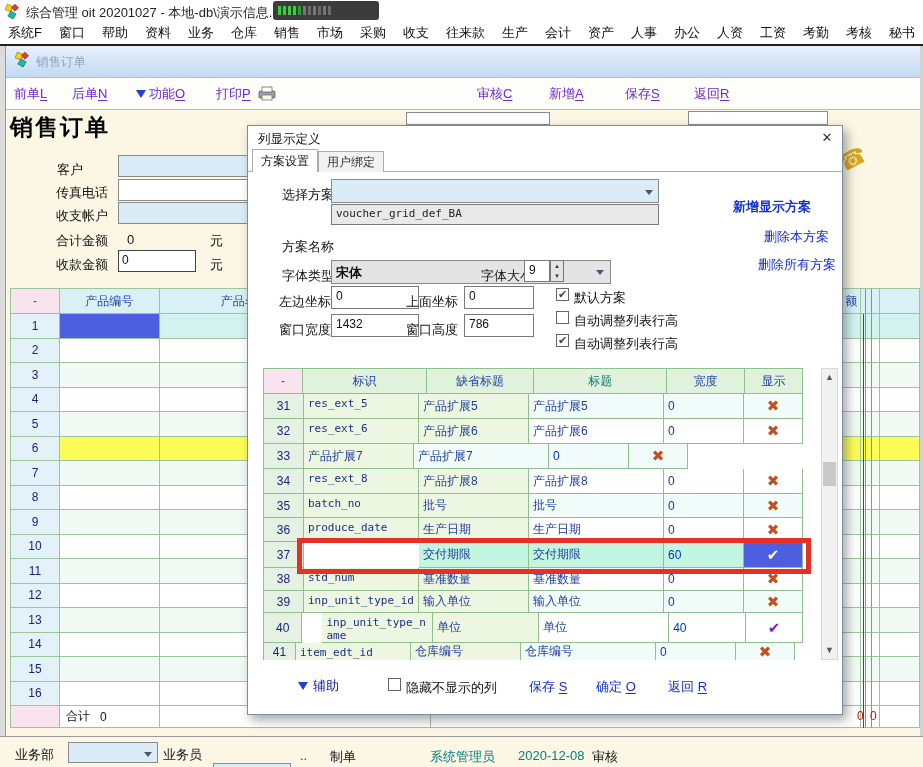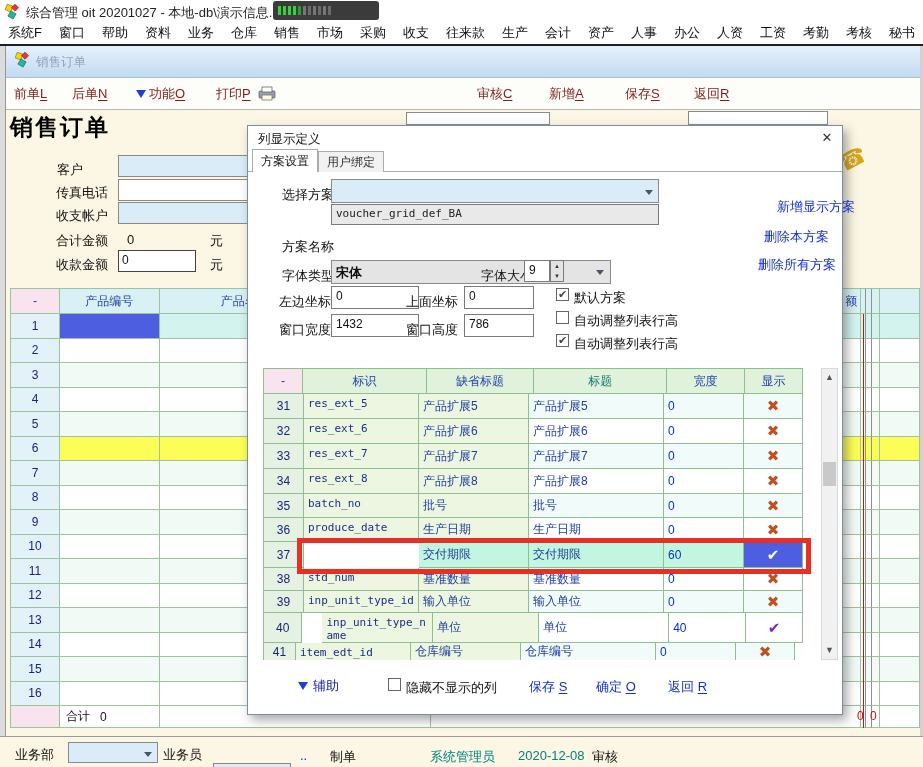--- a/index.html
+++ b/index.html
@@ -14,21 +14,21 @@
   .leftstrip{left:0;top:46px;width:5px;height:721px;background:#dcdcdc;border-right:1px solid #979797;}
   .rightstrip{left:920px;top:46px;width:3px;height:721px;background:#d2d2d2;}
   .botline{left:0;top:736px;width:923px;height:1px;background:#9a9a9a;}
   .botbar{left:0;top:737px;width:923px;height:30px;background:#fbf7e4;}
   .titletext{left:26px;top:4px;font-size:13px;color:#222;white-space:nowrap;}
   .recorder{left:273px;top:1px;width:101px;height:19px;background:#3b3b3b;border-radius:3px;display:flex;align-items:center;padding-left:5px;gap:2px;}
   .recbar{width:3px;height:9px;}
   .menubar{left:0;top:22px;width:923px;height:22px;display:flex;align-items:center;padding-left:8px;gap:17px;font-size:13px;color:#111;}
   .menubar div{cursor:default;white-space:nowrap;}
   .ctitle{left:36px;top:54px;font-size:12.5px;color:#90a2bd;}
-  .tlink{top:85px;font-size:13px;color:#7f1d1d;white-space:nowrap;display:flex;align-items:center;gap:3px;}
+  .tlink{top:85px;font-size:13px;color:#6d28d9;white-space:nowrap;display:flex;align-items:center;gap:3px;}
   .bluelink{color:#1430cc;font-size:13px;white-space:nowrap;}
   .tri-down{width:0;height:0;border-left:5px solid transparent;border-right:5px solid transparent;border-top:8px solid #1e3ed6;display:inline-block;}
   .formlabel{font-size:13px;color:#111;white-space:nowrap;}
   .input{background:#fff;border:1px solid #8a8a8a;font-size:12px;padding:2px 3px;box-sizing:border-box;}
   .input.blue{background:#d9ecf7;}
   .combo{box-sizing:border-box;border:1px solid #8a8a8a;background:#d9ecf7;position:relative;}
   .combo .arr{position:absolute;right:5px;top:45%;width:0;height:0;border-left:4px solid transparent;border-right:4px solid transparent;border-top:5px solid #4a5668;}
   .phone{left:838px;top:146px;font-size:23px;color:#d8a517;transform:rotate(-28deg);}
   
   #main-grid{left:10px;top:288px;width:910px;height:440px;border-left:1px solid #9cc49c;border-top:1px solid #9cc49c;box-sizing:border-box;}
@@ -395,21 +395,21 @@
     <div class="tabline"></div>
     <div class="tab active">方案设置</div>
     <div class="tab inactive">用户绑定</div>
 
     <div class="dlbl" style="left:34px;top:60px;">选择方案</div>
     <div class="combo" style="position:absolute;left:83px;top:53px;width:328px;height:24px;">
         <span class="arr"></span>
       </div>
     <div class="dinput mono" style="left:83px;top:78px;width:328px;height:21px;background:#e9e9e9;color:#222;">voucher_grid_def_BA</div>
 
-    <div class="bluelink" style="position:absolute;left:529px;top:72px;">新增显示方案</div>
+    <div class="bluelink" style="position:absolute;left:485px;top:72px;font-weight:bold;">新增显示方案</div>
     <div class="bluelink" style="position:absolute;left:516px;top:102px;">删除本方案</div>
     <div class="bluelink" style="position:absolute;left:510px;top:130px;">删除所有方案</div>
 
     <div class="dlbl" style="left:34px;top:112px;">方案名称</div>
 
     <div class="dlbl" style="left:34px;top:141px;">字体类型</div>
     <div class="combo" style="position:absolute;left:83px;top:134px;width:280px;height:24px;background:#e4e4e4;font-weight:bold;font-size:13px;padding:3px 4px;">宋体</div>
     <span class="arr abs" style="left:348px;top:144px;width:0;height:0;border-left:4px solid transparent;border-right:4px solid transparent;border-top:5px solid #4a5668;"></span>
     <div class="dlbl" style="left:233px;top:141px;">字体大小</div>
     <div class="dinput" style="left:276px;top:134px;width:26px;height:22px;">9</div>
@@ -452,21 +452,20 @@
         <div class="dg-row" style="height: 25px;">
           <div class="dg-cell" style="width: 40px; background: rgb(229, 242, 227); justify-content: center; color: rgb(26, 35, 126);">32</div>
           <div class="dg-cell mono" style="width: 115px; background: rgb(237, 246, 224); padding-left: 4px; color: rgb(27, 46, 138); align-items: flex-start; padding-top: 3px;">res_ext_6</div>
           <div class="dg-cell" style="width: 110px; background: rgb(237, 246, 224); padding-left: 4px; color: rgb(31, 61, 160);">产品扩展6</div>
           <div class="dg-cell" style="width: 135px; background: rgb(255, 255, 255); padding-left: 4px; color: rgb(31, 61, 160);">产品扩展6</div>
           <div class="dg-cell" style="width: 80px; background: rgb(255, 255, 255); padding-left: 4px; color: rgb(0, 51, 204);">0</div>
           <div class="dg-cell" style="width: 59px; background: rgb(255, 255, 255); justify-content: center; font-weight: bold; font-size: 15px; color: rgb(192, 80, 32);">✖</div>
         </div>
         <div class="dg-row" style="height: 25px;">
           <div class="dg-cell" style="width: 40px; background: rgb(229, 242, 227); justify-content: center; color: rgb(26, 35, 126);">33</div>
-          <div class="dg-cell mono" style="width: 115px; background: rgb(237, 246, 224); padding-left: 4px; color: rgb(27, 46, 138); align-items: flex-start; padding-top: 3px;">res_ext_7</div>
           <div class="dg-cell" style="width: 110px; background: rgb(237, 246, 224); padding-left: 4px; color: rgb(31, 61, 160);">产品扩展7</div>
           <div class="dg-cell" style="width: 135px; background: rgb(240, 251, 250); padding-left: 4px; color: rgb(31, 61, 160);">产品扩展7</div>
           <div class="dg-cell" style="width: 80px; background: rgb(240, 251, 250); padding-left: 4px; color: rgb(0, 51, 204);">0</div>
           <div class="dg-cell" style="width: 59px; background: rgb(240, 251, 250); justify-content: center; font-weight: bold; font-size: 15px; color: rgb(192, 80, 32);">✖</div>
         </div>
         <div class="dg-row" style="height: 25px;">
           <div class="dg-cell" style="width: 40px; background: rgb(229, 242, 227); justify-content: center; color: rgb(26, 35, 126);">34</div>
           <div class="dg-cell mono" style="width: 115px; background: rgb(237, 246, 224); padding-left: 4px; color: rgb(27, 46, 138); align-items: flex-start; padding-top: 3px;">res_ext_8</div>
           <div class="dg-cell" style="width: 110px; background: rgb(237, 246, 224); padding-left: 4px; color: rgb(31, 61, 160);">产品扩展8</div>
           <div class="dg-cell" style="width: 135px; background: rgb(255, 255, 255); padding-left: 4px; color: rgb(31, 61, 160);">产品扩展8</div>

